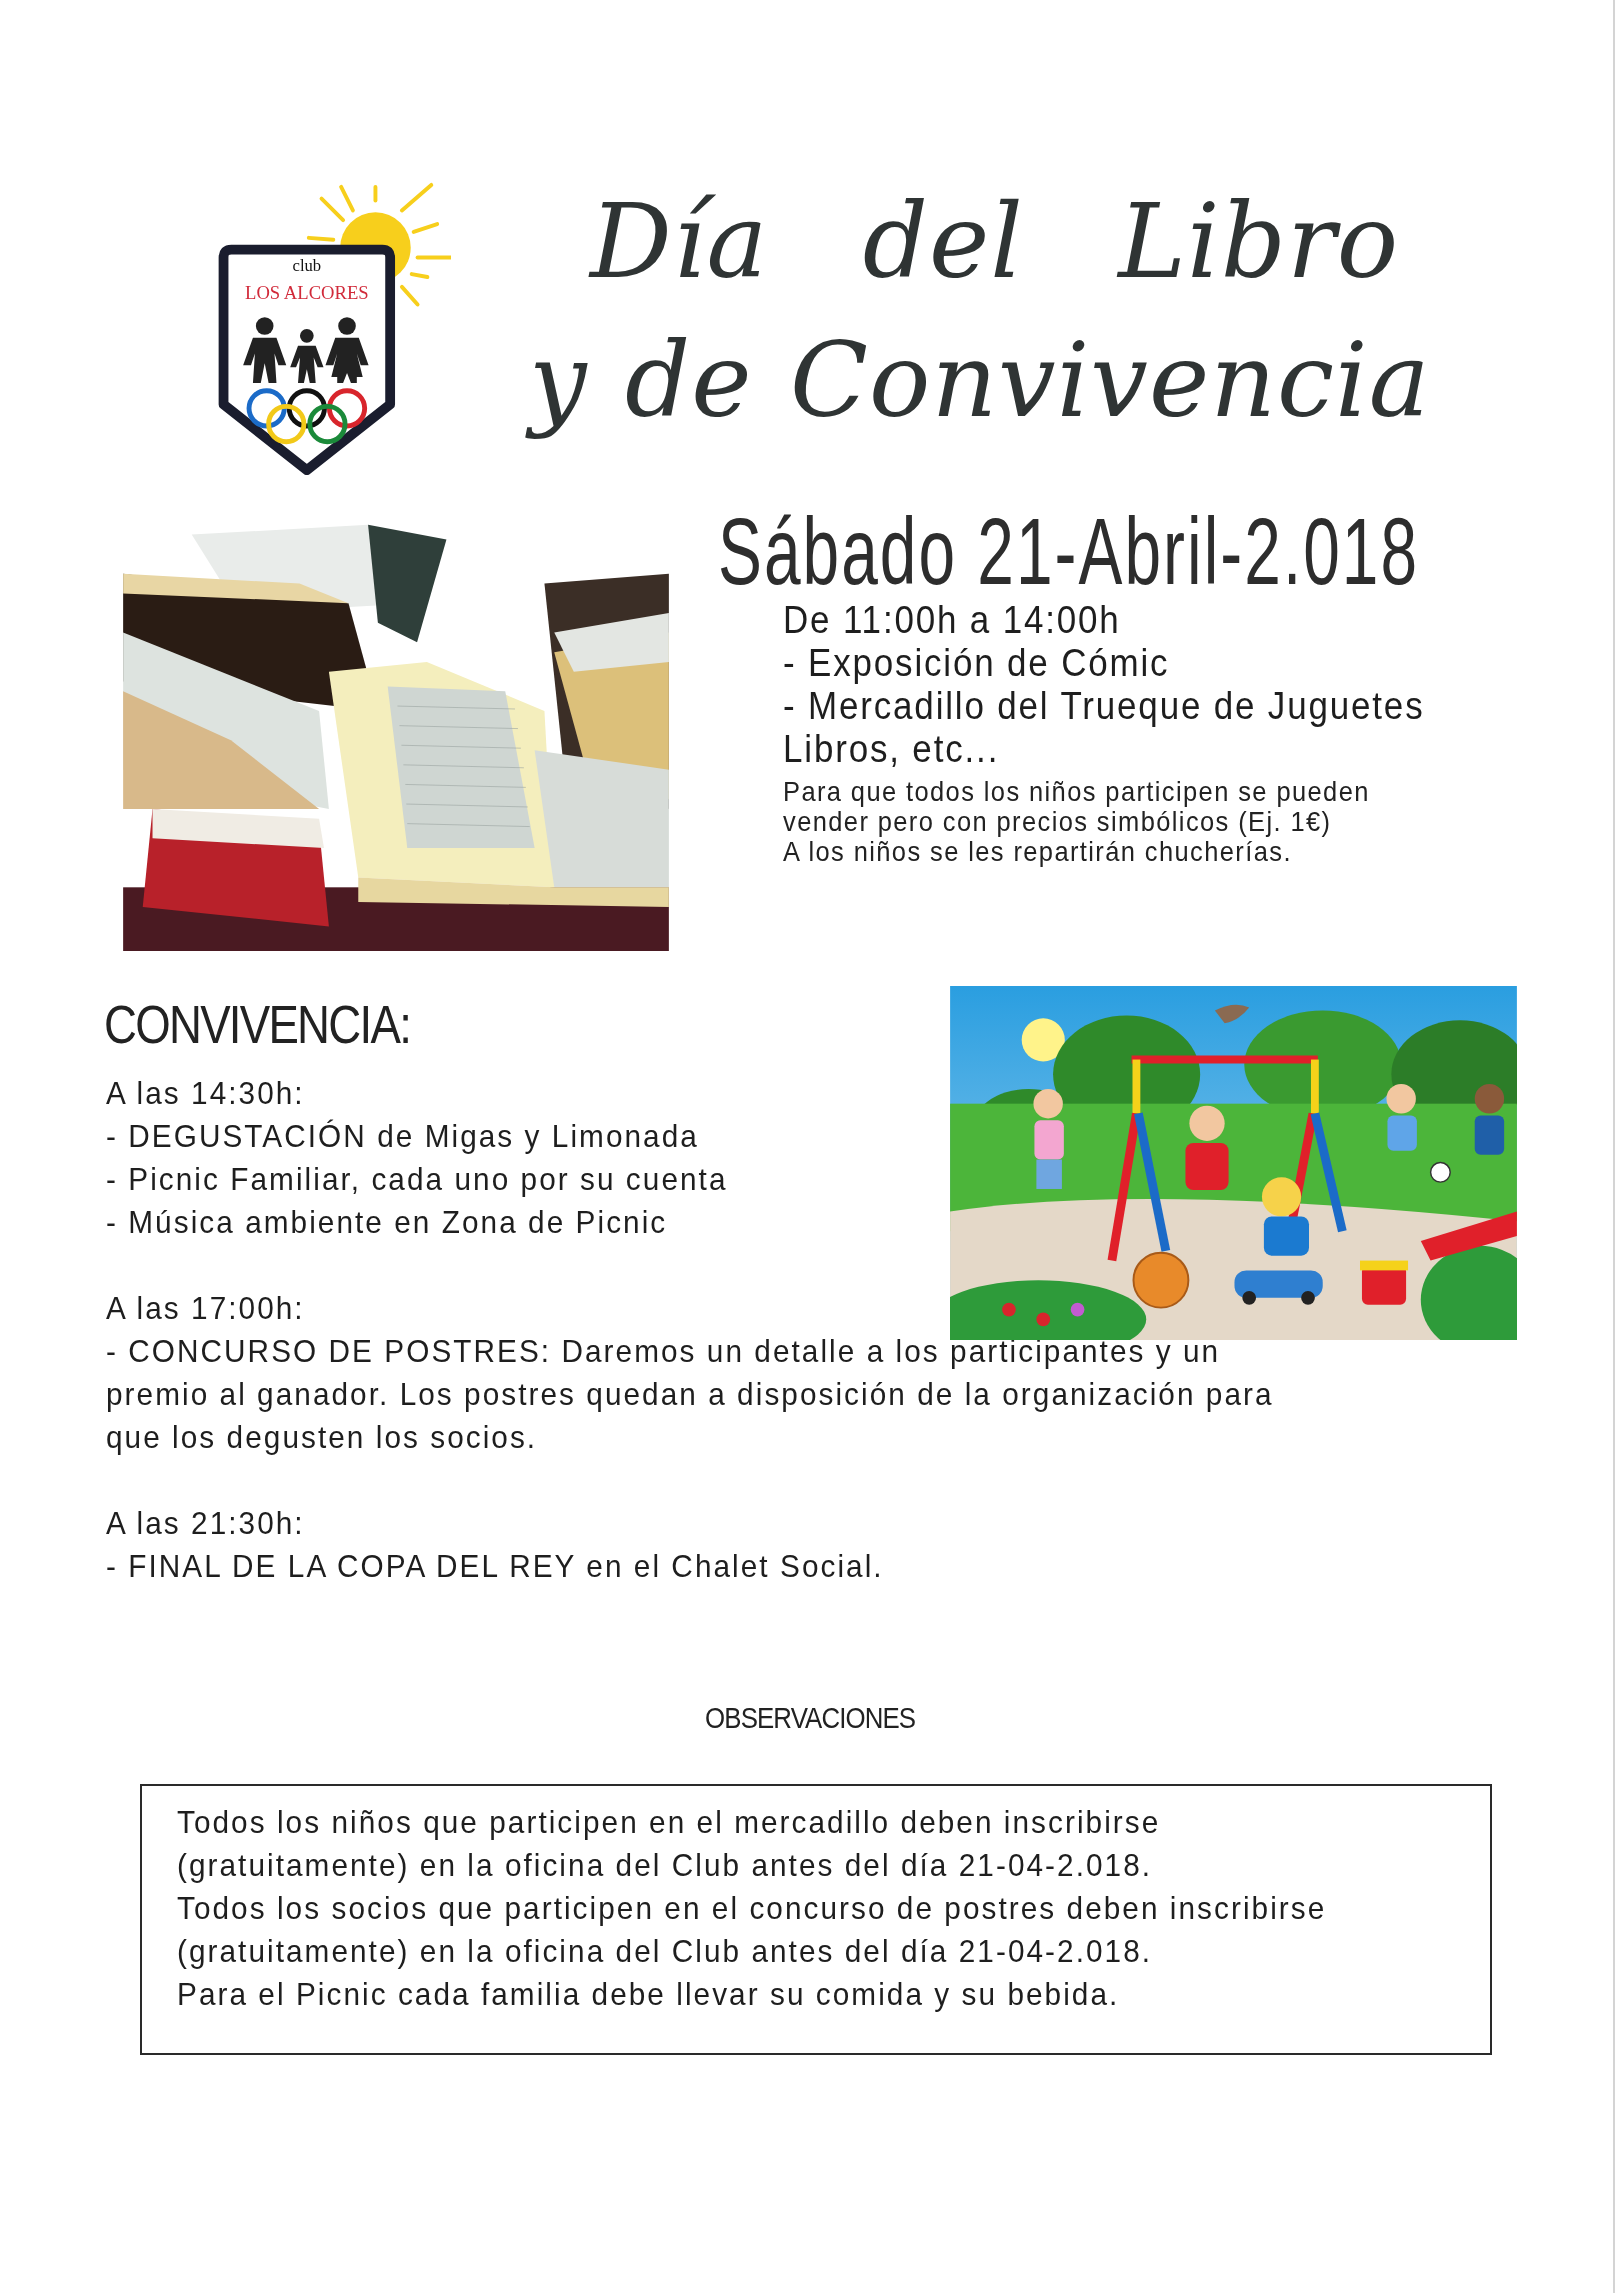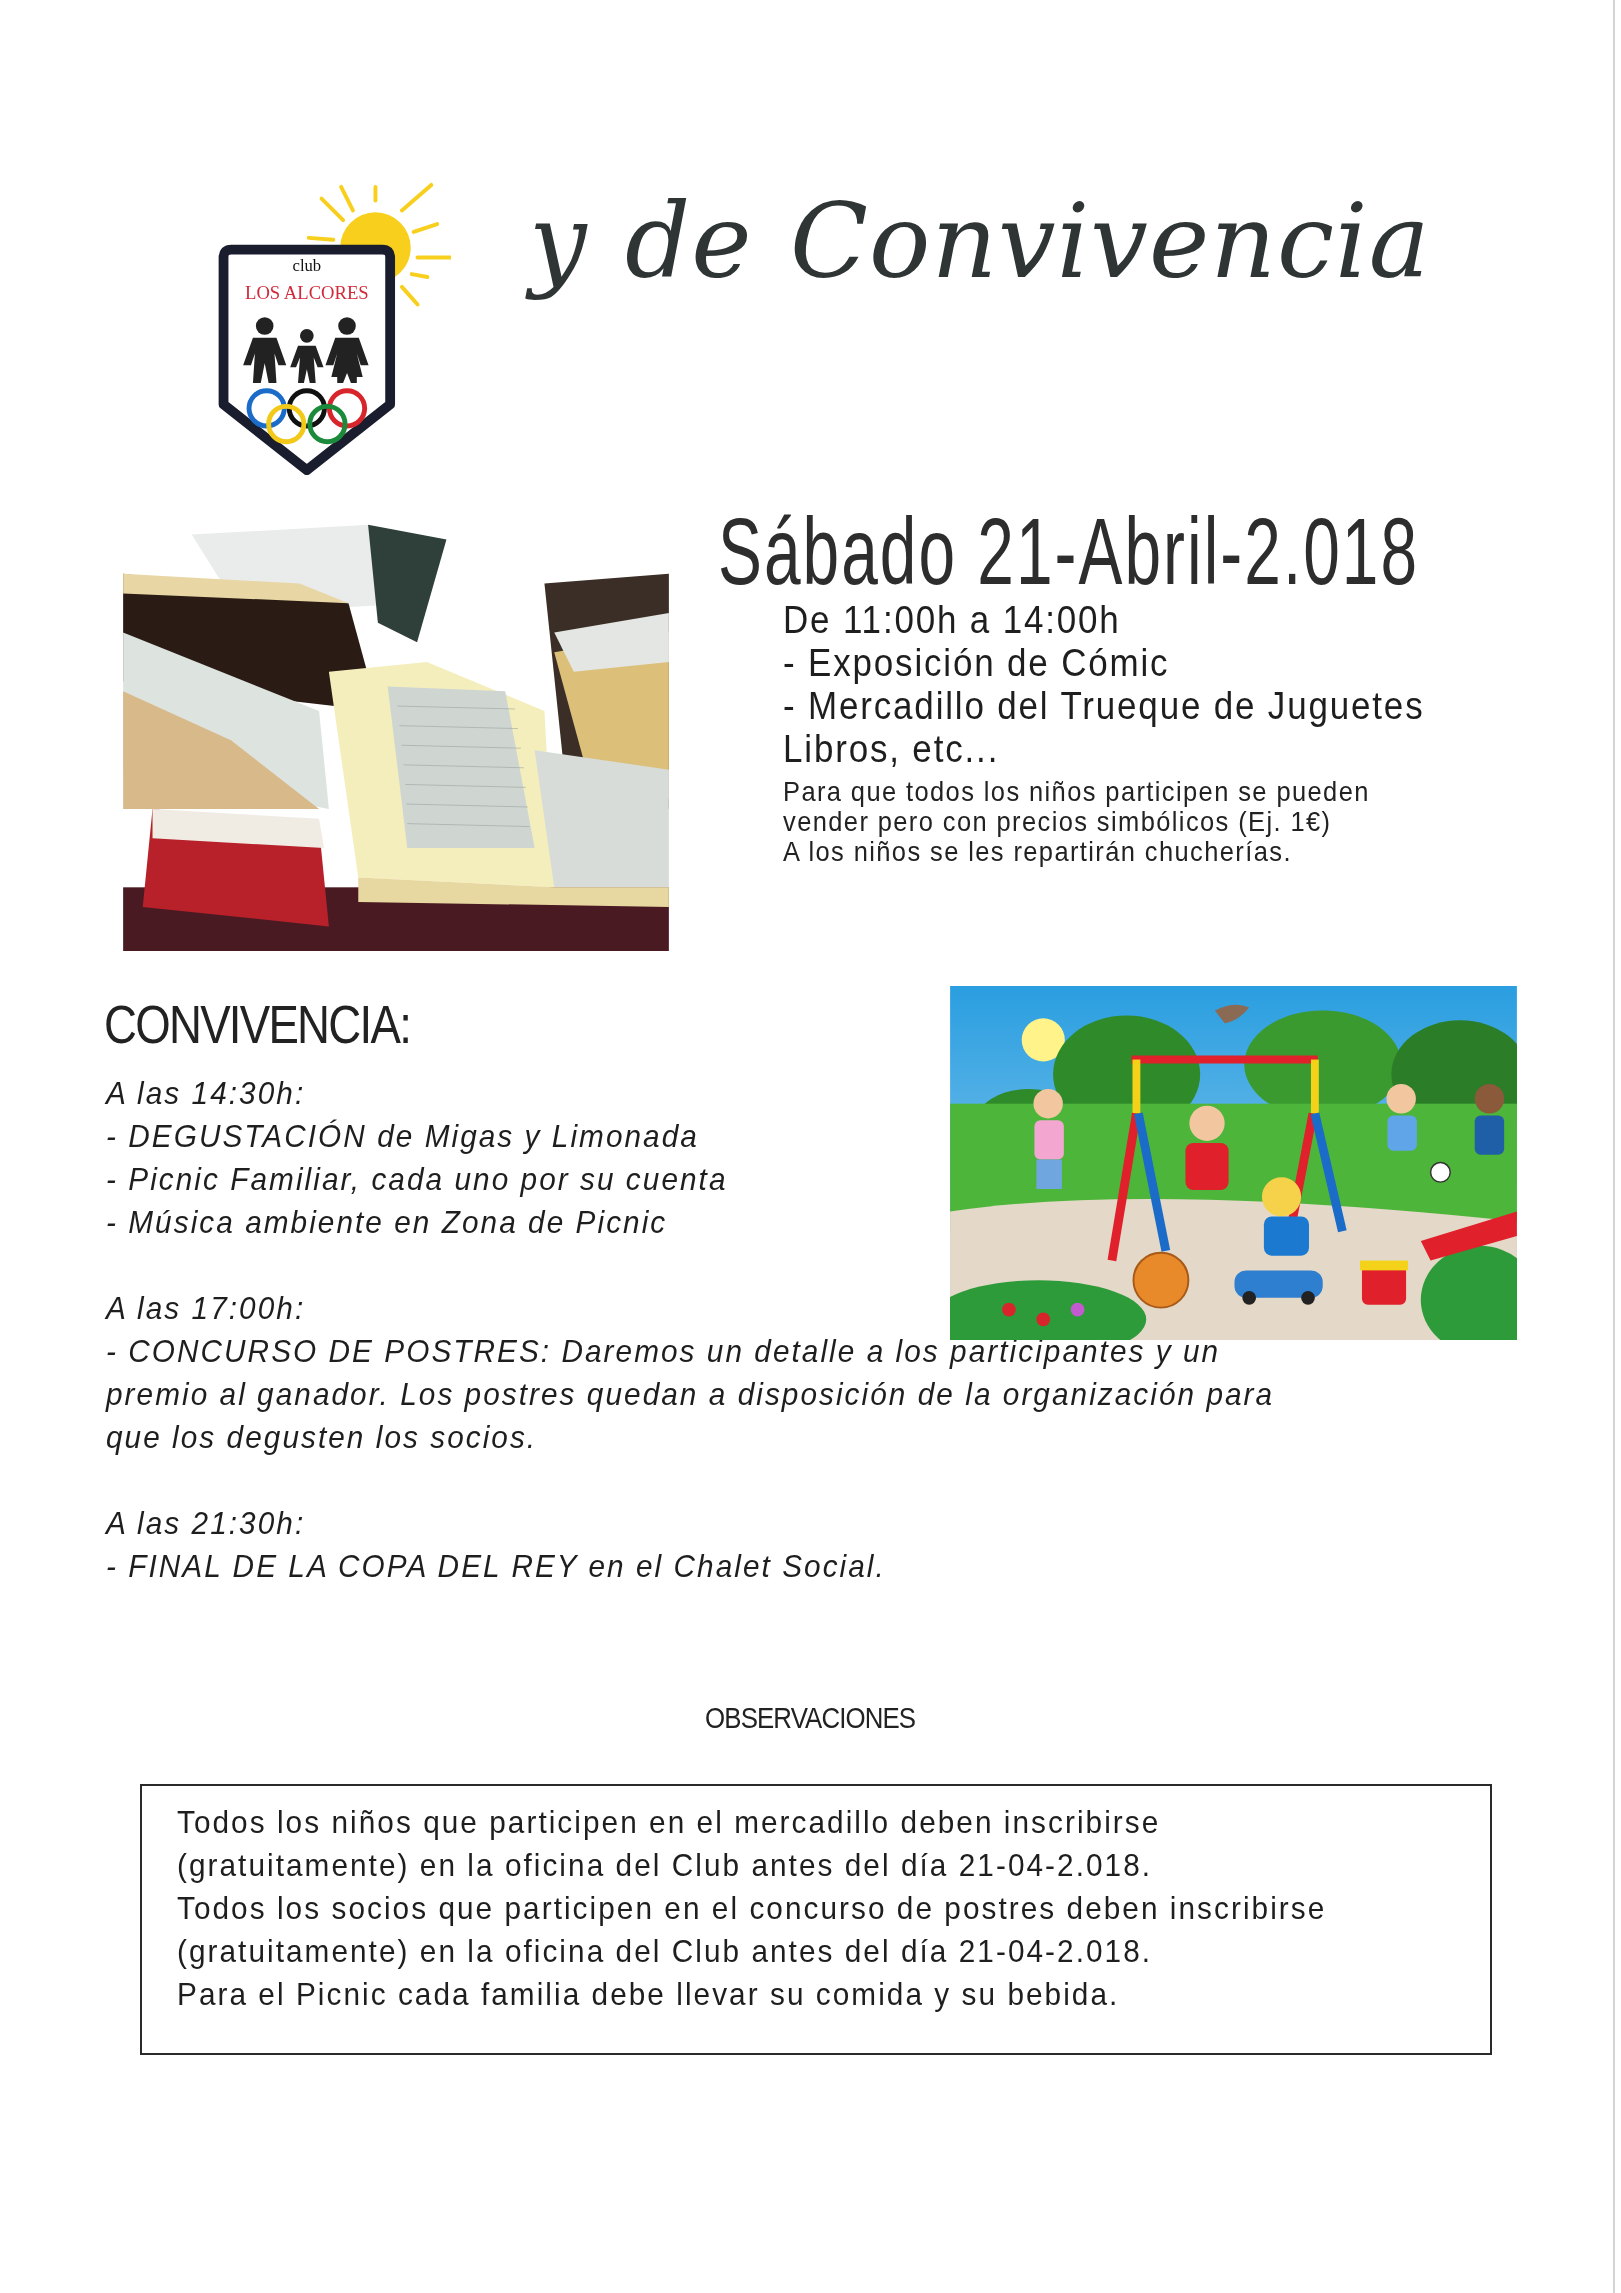--- a/index.html
+++ b/index.html
@@ -28,21 +28,21 @@
   .morning .small { font-size:27.4px; line-height:30px; letter-spacing:1.5px; color:#222; white-space:nowrap;
                     transform:scaleX(0.93); transform-origin:left top; }
   .morning .gap { height:5.9px; }
 
   
   .books { position:absolute; left:123px; top:515px; width:546px; height:436px; overflow:hidden; }
 
   
   .conv-heading { position:absolute; left:104px; top:994px; font-size:53px; letter-spacing:-2px;
                   transform:scaleX(0.86); transform-origin:left top; color:#222; white-space:nowrap; }
-  .conv-body { position:absolute; left:106px; top:1072px; width:1333px;font-style:italic; }
+  .conv-body { position:absolute; left:106px; top:1072px; width:1333px; }
   .conv-body .ln { font-size:32px; line-height:43px; letter-spacing:2.2px; white-space:nowrap; color:#1e1e1e;
                    transform:scaleX(0.93); transform-origin:left top; }
   .conv-body .blank { height:43px; }
 
   .picnic { position:absolute; left:950px; top:986px; width:567px; height:354px; overflow:hidden; }
 
   
   .obs-heading { position:absolute; left:0; width:1621px; top:1701px; text-align:center;
                  font-size:30px; color:#222; letter-spacing:-1px; }
   .obs-heading span { display:inline-block; transform:scaleX(0.86); }
@@ -88,20 +88,21 @@
       <circle cx="72" cy="232" r="18" stroke="#1b6bc8"></circle>
       <circle cx="113" cy="232" r="18" stroke="#111111"></circle>
       <circle cx="154" cy="232" r="18" stroke="#d8252c"></circle>
       <circle cx="92" cy="248" r="18" stroke="#f2c919"></circle>
       <circle cx="134" cy="248" r="18" stroke="#1b8a3a"></circle>
     </g>
   </svg>
 </div>
 
 <div class="title">
+  <span class="l1">Día del Libro</span>
   <span class="l2">y de Convivencia</span>
 </div>
 
 <div class="date">Sábado 21-Abril-2.018</div>
 
 <div class="morning">
   <div class="big">De 11:00h a 14:00h</div>
   <div class="big">- Exposición de Cómic</div>
   <div class="big">- Mercadillo del Trueque de Juguetes</div>
   <div class="big">Libros, etc...</div>

